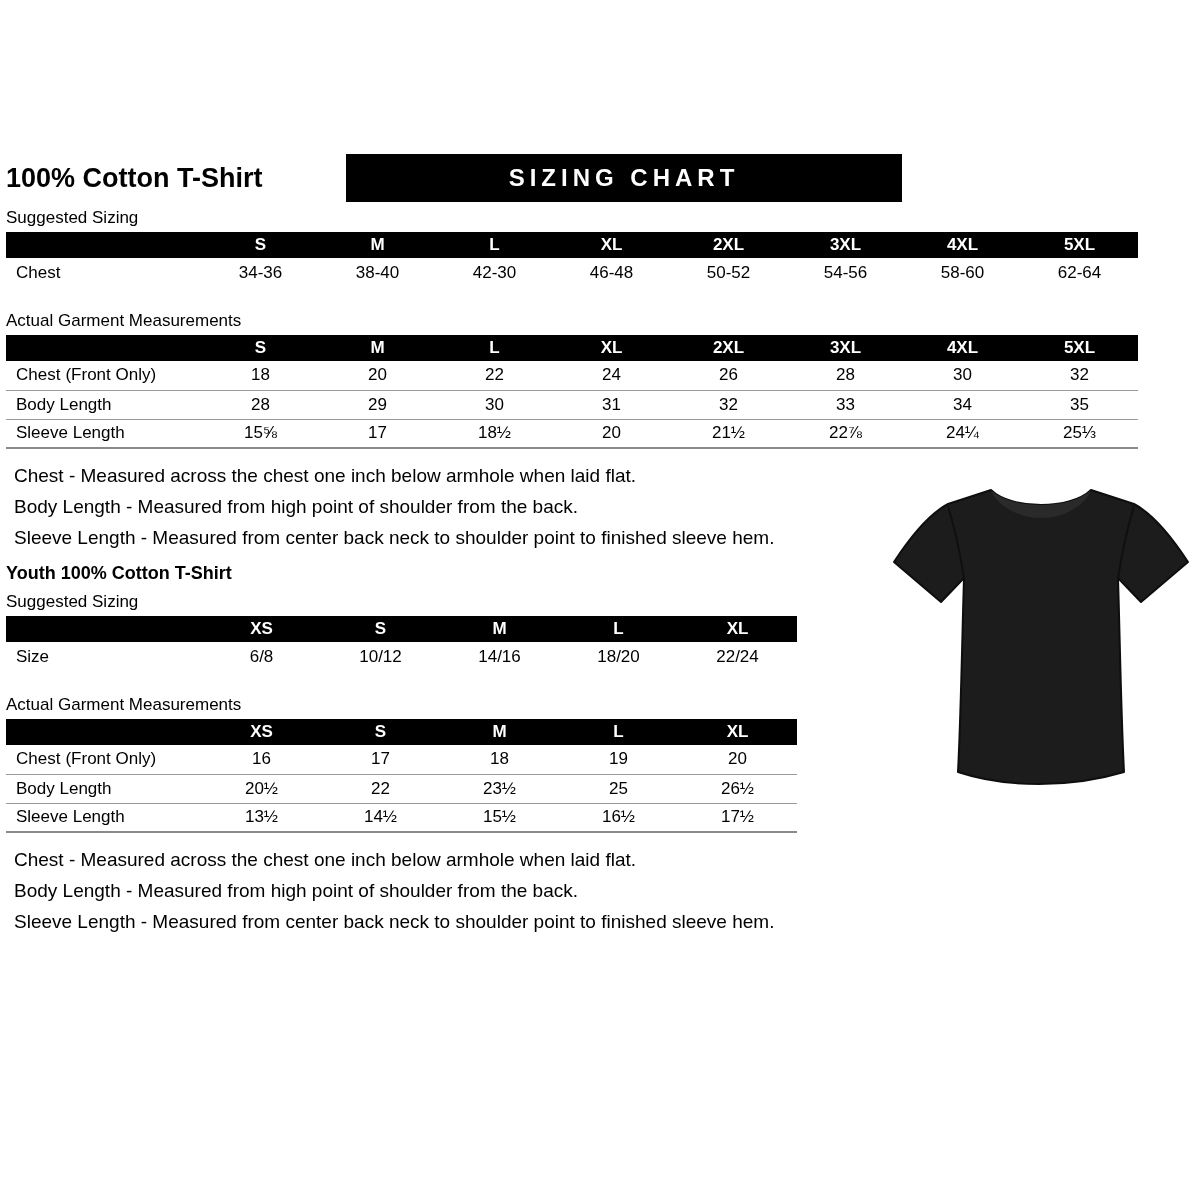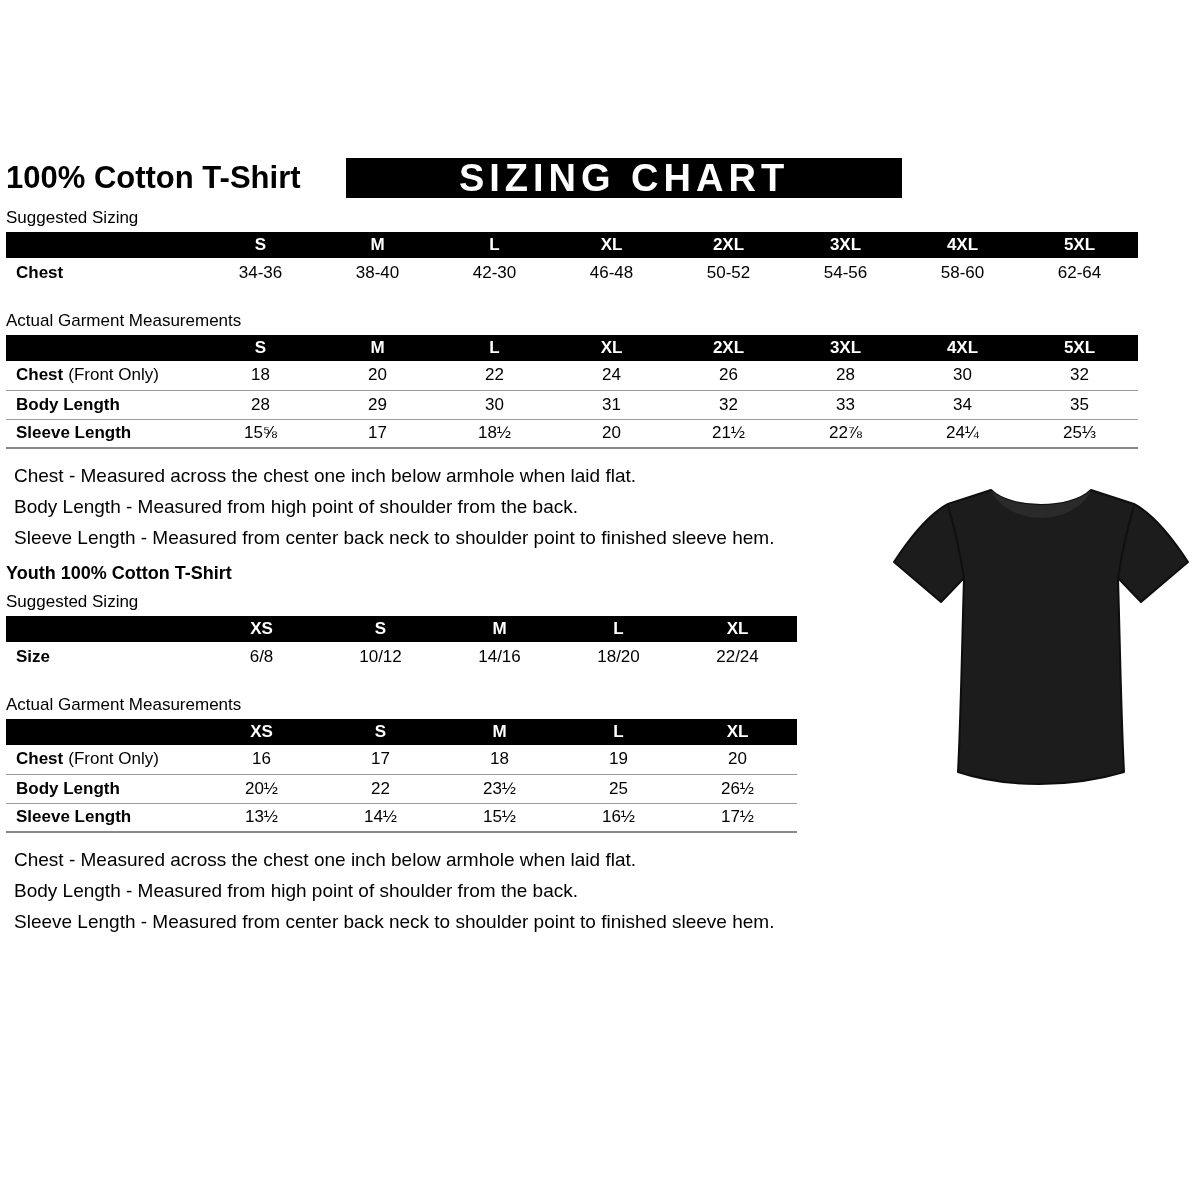--- a/index.html
+++ b/index.html
@@ -2,41 +2,41 @@
 <html><head>
 <meta charset="utf-8">
 <style>
   * { box-sizing: border-box; }
   html, body { margin: 0; padding: 0; background: #ffffff; }
   body { font-family: "Liberation Sans", sans-serif; color: #000; }
   .page { position: relative; width: 1200px; height: 1200px; overflow: hidden; background: #fff; }
   .content { padding: 156px 0 0 6px; }
 
   .top-row { display: flex; align-items: center; height: 44px; margin-bottom: 2px; }
-  .main-title { font-size: 31px; font-weight: bold; margin: 0; width: 340px; }
+  .main-title { font-size: 27px; font-weight: bold; margin: 0; width: 340px; }
   .banner {
-    width: 556px; height: 40px; background: #000; color: #fff;
-    font-weight: bold; font-size: 38px; letter-spacing: 5px;
+    width: 556px; height: 48px; background: #000; color: #fff;
+    font-weight: bold; font-size: 24px; letter-spacing: 5px;
     display: flex; align-items: center; justify-content: center;
   }
 
   .section-label { font-size: 17px; margin: 8px 12px 4px 0; }
   .mt-lg { margin-top: 24px; }
 
   table { border-collapse: collapse; table-layout: fixed; margin-top: 4px; }
   .adult-table { width: 1132px; }
   .youth-table { width: 791px; }
   col.c-label { width: 196px; }
   .adult-table col.c-size { width: 117px; }
   .youth-table col.c-size { width: 119px; }
 
   th, td { font-size: 17px; padding: 0; height: 29px; text-align: center; font-weight: normal; }
   thead th { background: #000; color: #fff; font-weight: bold; height: 26px; }
   td.row-label { text-align: left; padding-left: 10px; }
-  td.row-label .lbl { font-weight: bold; margin-top: 41px; }
+  td.row-label .lbl { font-weight: normal; margin-top: 41px; }
   td.row-label .lbl-note { font-weight: normal; margin-left: 5px; text-align: right; }
 
   table.actual td { border-bottom: 1px solid #9a9a9a; }
   table.actual tbody tr:last-child td { border-bottom: 2px solid #8a8a8a; }
 
   .notes { margin-top: 16px; }
   .note { font-size: 19px; margin: 0 0 9px 8px; }
 
   .youth-title { font-size: 18px; font-weight: bold; margin: 14px 0 0 0; }
 

